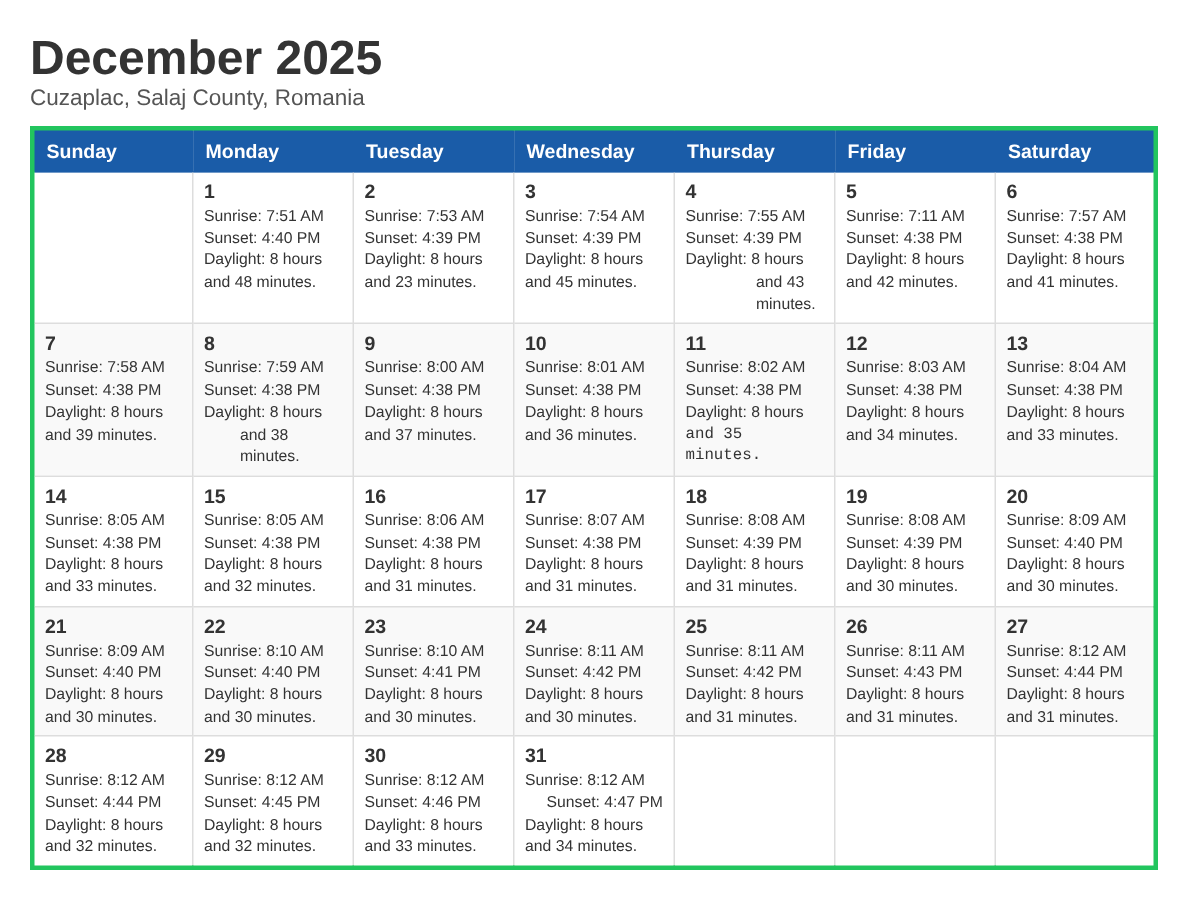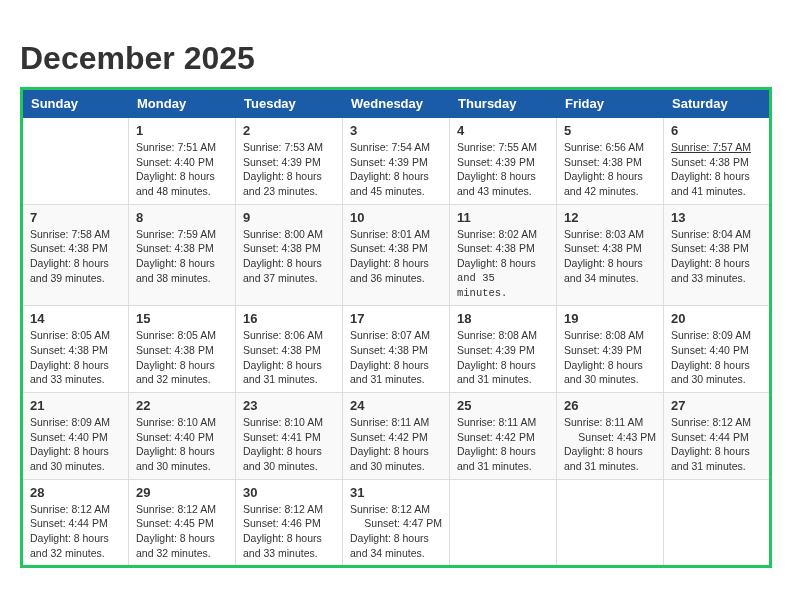--- a/index.html
+++ b/index.html
@@ -16,21 +16,20 @@
       align-items: flex-start;
       margin-bottom: 10px;
     }
     .logo {
       display: flex;
       flex-direction: column;
       align-items: flex-start;
     }
     .title-area {
       text-align: left;
-      margin-top: 20px;
     }
     .month-title {
       font-size: 32px;
       font-weight: bold;
       color: #333;
     }
     .location {
       font-size: 15px;
       color: #555;
     }
@@ -79,20 +78,21 @@
       display: inline-block;
       vertical-align: middle;
     }
   </style>
 </head>
 <body>
 
 <div class="header">
   <div class="title-area">
     <div class="month-title">December 2025</div>
+    <div class="location">Cuzaplac, Salaj County, Romania</div>
   </div>
 </div>
 
 <table class="calendar">
   <thead>
     <tr>
     <th>Sunday</th>
         <th>Monday</th>
         <th>Tuesday</th>
         <th>Wednesday</th>
@@ -130,36 +130,36 @@
             <span style="display: block;">Daylight: 8 hours</span>
             <span style="display: block;">and 45 minutes.</span>
           </div>
         </td>
         <td>
           <span class="day-num">4</span>
           <div class="day-info">
             <span style="display: block;">Sunrise: 7:55 AM</span>
             <span style="display: block;">Sunset: 4:39 PM</span>
             <span style="display: block;">Daylight: 8 hours</span>
-            <span style="display: block;">and 43 minutes.</span>
+            <span style="display: block; margin-left: 47px;">and 43 minutes.</span>
           </div>
         </td>
         <td>
           <span class="day-num">5</span>
           <div class="day-info">
-            <span style="display: block;">Sunrise: 6:56 AM</span>
+            <span style="display: block;">Sunrise: 7:11 AM</span>
             <span style="display: block;">Sunset: 4:38 PM</span>
             <span style="display: block;">Daylight: 8 hours</span>
             <span style="display: block;">and 42 minutes.</span>
           </div>
         </td>
         <td>
           <span class="day-num">6</span>
           <div class="day-info">
-            <span style="display: block; text-decoration: underline;">Sunrise: 7:57 AM</span>
+            <span style="display: block;">Sunrise: 7:57 AM</span>
             <span style="display: block;">Sunset: 4:38 PM</span>
             <span style="display: block;">Daylight: 8 hours</span>
             <span style="display: block;">and 41 minutes.</span>
           </div>
         </td>
       </tr>
       <tr>
         <td>
           <span class="day-num">7</span>
           <div class="day-info">
@@ -168,21 +168,21 @@
             <span style="display: block;">Daylight: 8 hours</span>
             <span style="display: block;">and 39 minutes.</span>
           </div>
         </td>
         <td>
           <span class="day-num">8</span>
           <div class="day-info">
             <span style="display: block;">Sunrise: 7:59 AM</span>
             <span style="display: block;">Sunset: 4:38 PM</span>
             <span style="display: block;">Daylight: 8 hours</span>
-            <span style="display: block;">and 38 minutes.</span>
+            <span style="display: block; margin-left: 24px;">and 38 minutes.</span>
           </div>
         </td>
         <td>
           <span class="day-num">9</span>
           <div class="day-info">
             <span style="display: block;">Sunrise: 8:00 AM</span>
             <span style="display: block;">Sunset: 4:38 PM</span>
             <span style="display: block;">Daylight: 8 hours</span>
             <span style="display: block;">and 37 minutes.</span>
           </div>
@@ -332,21 +332,21 @@
             <span style="display: block;">Sunrise: 8:11 AM</span>
             <span style="display: block;">Sunset: 4:42 PM</span>
             <span style="display: block;">Daylight: 8 hours</span>
             <span style="display: block;">and 31 minutes.</span>
           </div>
         </td>
         <td>
           <span class="day-num">26</span>
           <div class="day-info">
             <span style="display: block;">Sunrise: 8:11 AM</span>
-            <span style="display: block; text-align: right;">Sunset: 4:43 PM</span>
+            <span style="display: block;">Sunset: 4:43 PM</span>
             <span style="display: block;">Daylight: 8 hours</span>
             <span style="display: block;">and 31 minutes.</span>
           </div>
         </td>
         <td>
           <span class="day-num">27</span>
           <div class="day-info">
             <span style="display: block;">Sunrise: 8:12 AM</span>
             <span style="display: block;">Sunset: 4:44 PM</span>
             <span style="display: block;">Daylight: 8 hours</span>

